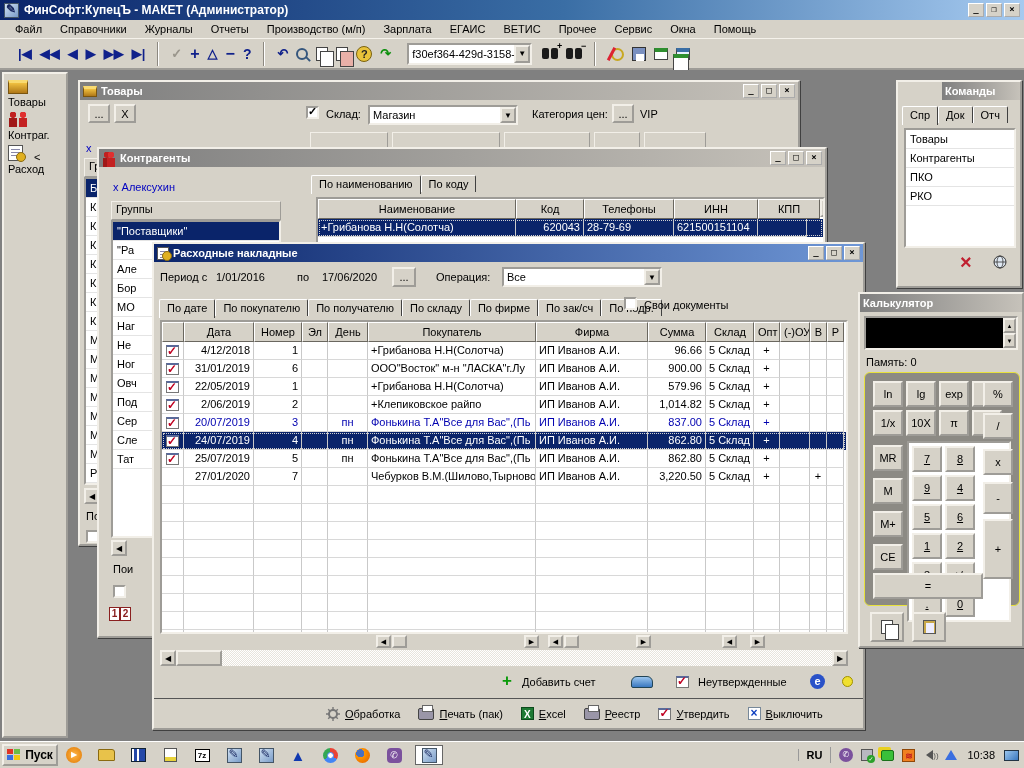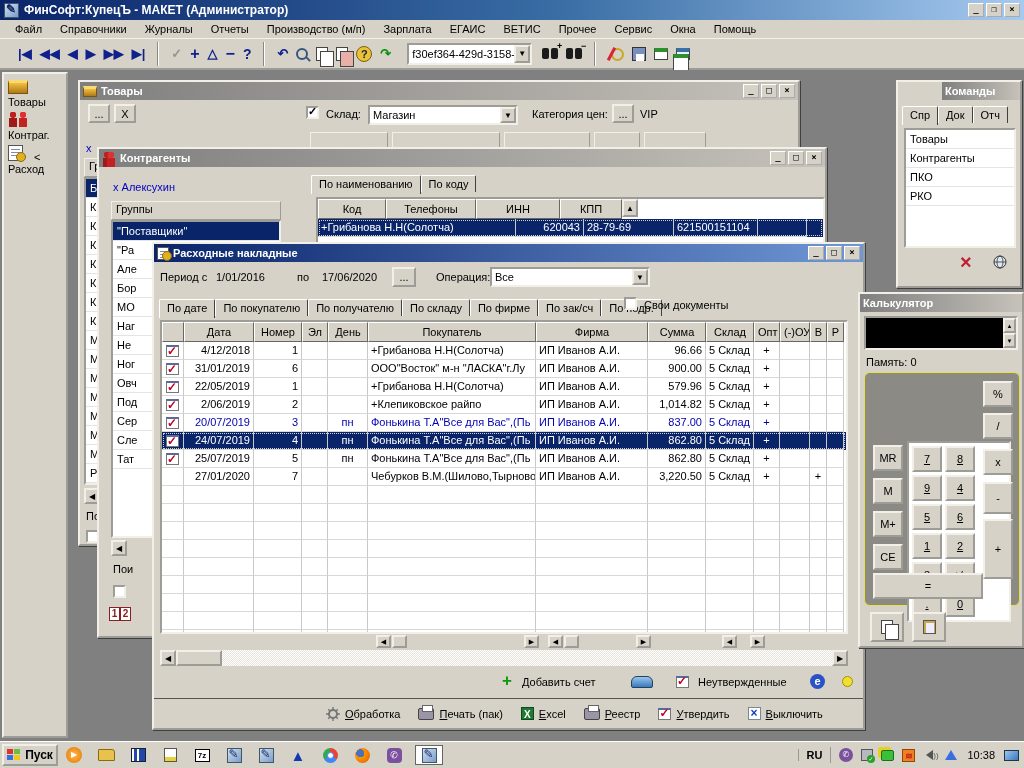--- a/index.html
+++ b/index.html
@@ -304,20 +304,21 @@
       <span style="width:11px;height:14px;background:#fff;border:1px solid #8a2020;color:#8a2020;font-size:10px;font-weight:bold;text-align:center;">1</span>
       <span style="width:11px;height:14px;background:#fff;border:1px solid #8a2020;color:#8a2020;font-size:10px;font-weight:bold;text-align:center;">2</span>
     </div>
 
     <div style="position:absolute;left:212px;top:26px;display:flex;align-items:flex-end;">
       <span class="tab active">По наименованию</span>
       <span class="tab">По коду</span>
     </div>
     <div class="grid" style="position:absolute;left:217px;top:48px;width:509px;height:115px;">
       <div class="ghead">
+        <span class="gc" style="width:198px;">Наименование</span>
         <span class="gc" style="width:68px;">Код</span>
         <span class="gc" style="width:90px;">Телефоны</span>
         <span class="gc" style="width:84px;">ИНН</span>
         <span class="gc" style="width:62px;">КПП</span>
         <span class="sbtn" style="width:16px;height:18px;">▲</span>
       </div>
       <div class="grow sel">
         <span class="gc al" style="width:198px;">+Грибанова Н.Н(Солотча)</span>
         <span class="gc ar" style="width:68px;">620043</span>
         <span class="gc al" style="width:90px;">28-79-69</span>
@@ -338,21 +339,21 @@
       </span>
     </div>
 
     <div style="position:relative;height:30px;">
       <span style="position:absolute;left:6px;top:9px;">Период с</span>
       <span style="position:absolute;left:62px;top:9px;">1/01/2016</span>
       <span style="position:absolute;left:143px;top:9px;">по</span>
       <span style="position:absolute;left:168px;top:9px;">17/06/2020</span>
       <span class="btn" style="position:absolute;left:238px;top:5px;width:24px;height:20px;">...</span>
       <span style="position:absolute;left:282px;top:9px;">Операция:</span>
-      <span class="combo" style="position:absolute;left:336px;top:5px;width:160px;height:20px;">
+      <span class="combo" style="position:absolute;left:348px;top:5px;width:160px;height:20px;">
         <span>Все</span>
         <span class="dd">▼</span>
       </span>
     </div>
 
     <div style="position:relative;height:24px;">
       <div style="position:absolute;left:5px;bottom:0;display:flex;align-items:flex-end;">
         <span class="tab active">По дате</span>
         <span class="tab">По покупателю</span>
         <span class="tab">По получателю</span>
@@ -728,20 +729,30 @@
     </div>
     <div style="position:absolute;left:4px;top:22px;width:154px;height:34px;background:#000;border:2px inset #f2efe8;">
       <span style="color:#fff;"></span>
       <span style="position:absolute;right:0;top:0;display:flex;flex-direction:column;">
         <span class="sbtn" style="width:13px;height:15px;font-size:6px;">▲</span>
         <span class="sbtn" style="width:13px;height:15px;font-size:6px;">▼</span>
       </span>
     </div>
     <span style="position:absolute;left:6px;top:62px;">Память: 0</span>
     <div class="calcpad" style="left:4px;top:78px;width:156px;height:234px;">
+      <div style="position:absolute;left:8px;top:8px;width:132px;display:flex;flex-wrap:wrap;gap:3px;">
+          <div class="ckey">ln</div>
+          <div class="ckey">lg</div>
+          <div class="ckey">exp</div>
+          <div class="ckey">xl</div>
+          <div class="ckey">1/x</div>
+          <div class="ckey">10X</div>
+          <div class="ckey">π</div>
+          <div class="ckey">√</div>
+        </div>
       <div style="position:absolute;left:8px;top:72px;display:flex;flex-direction:column;gap:7px;">
           <div class="ckey">MR</div>
           <div class="ckey">M</div>
           <div class="ckey">M+</div>
           <div class="ckey">CE</div>
         </div>
       <div style="position:absolute;left:42px;top:68px;width:104px;background:#fff;border:2px inset #f2efe8;padding:3px;display:flex;flex-wrap:wrap;gap:3px;">
           <div class="ckey num">7</div>
           <div class="ckey num">8</div>
           <div class="ckey num">9</div>

